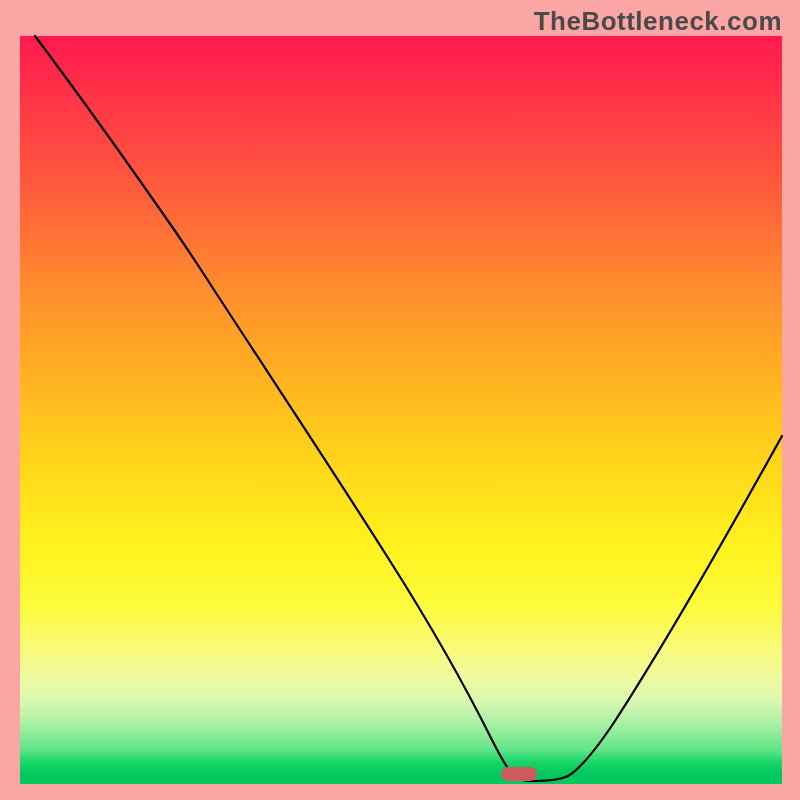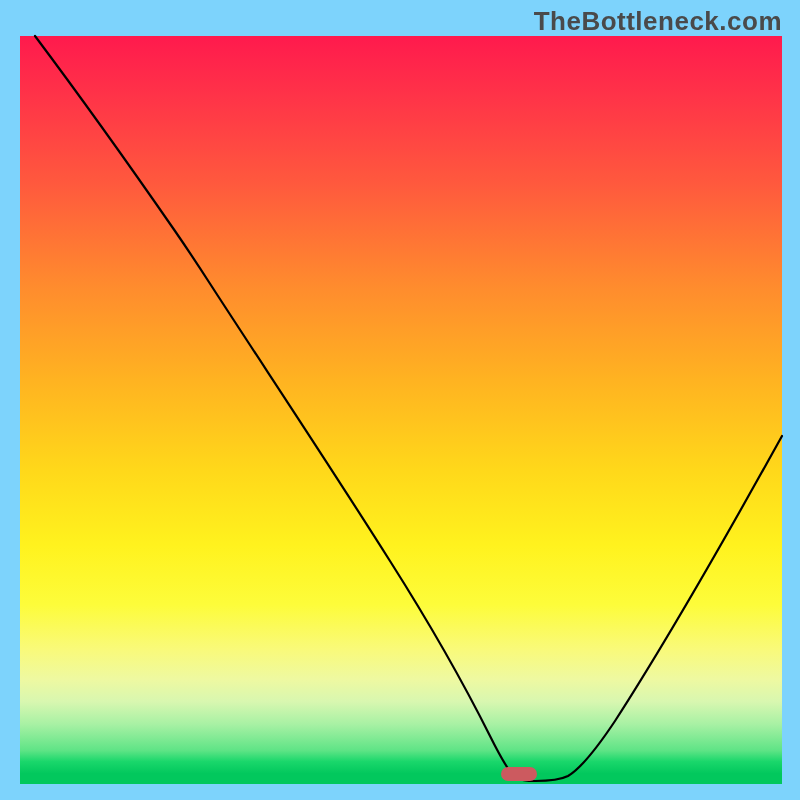--- a/index.html
+++ b/index.html
@@ -8,21 +8,21 @@
     width: 800px;
     height: 800px;
     background: #000;
     overflow: hidden;
     font-family: Arial, Helvetica, sans-serif;
   }
   .frame {
     position: relative;
     width: 800px;
     height: 800px;
-    background: #7dd3fc;
+    background: #fca5a5;
   }
   .watermark {
     position: absolute;
     top: 6px;
     right: 18px;
     color: #4a4a4a;
     font-size: 26px;
     font-weight: 600;
     letter-spacing: 0.5px;
     user-select: none;

